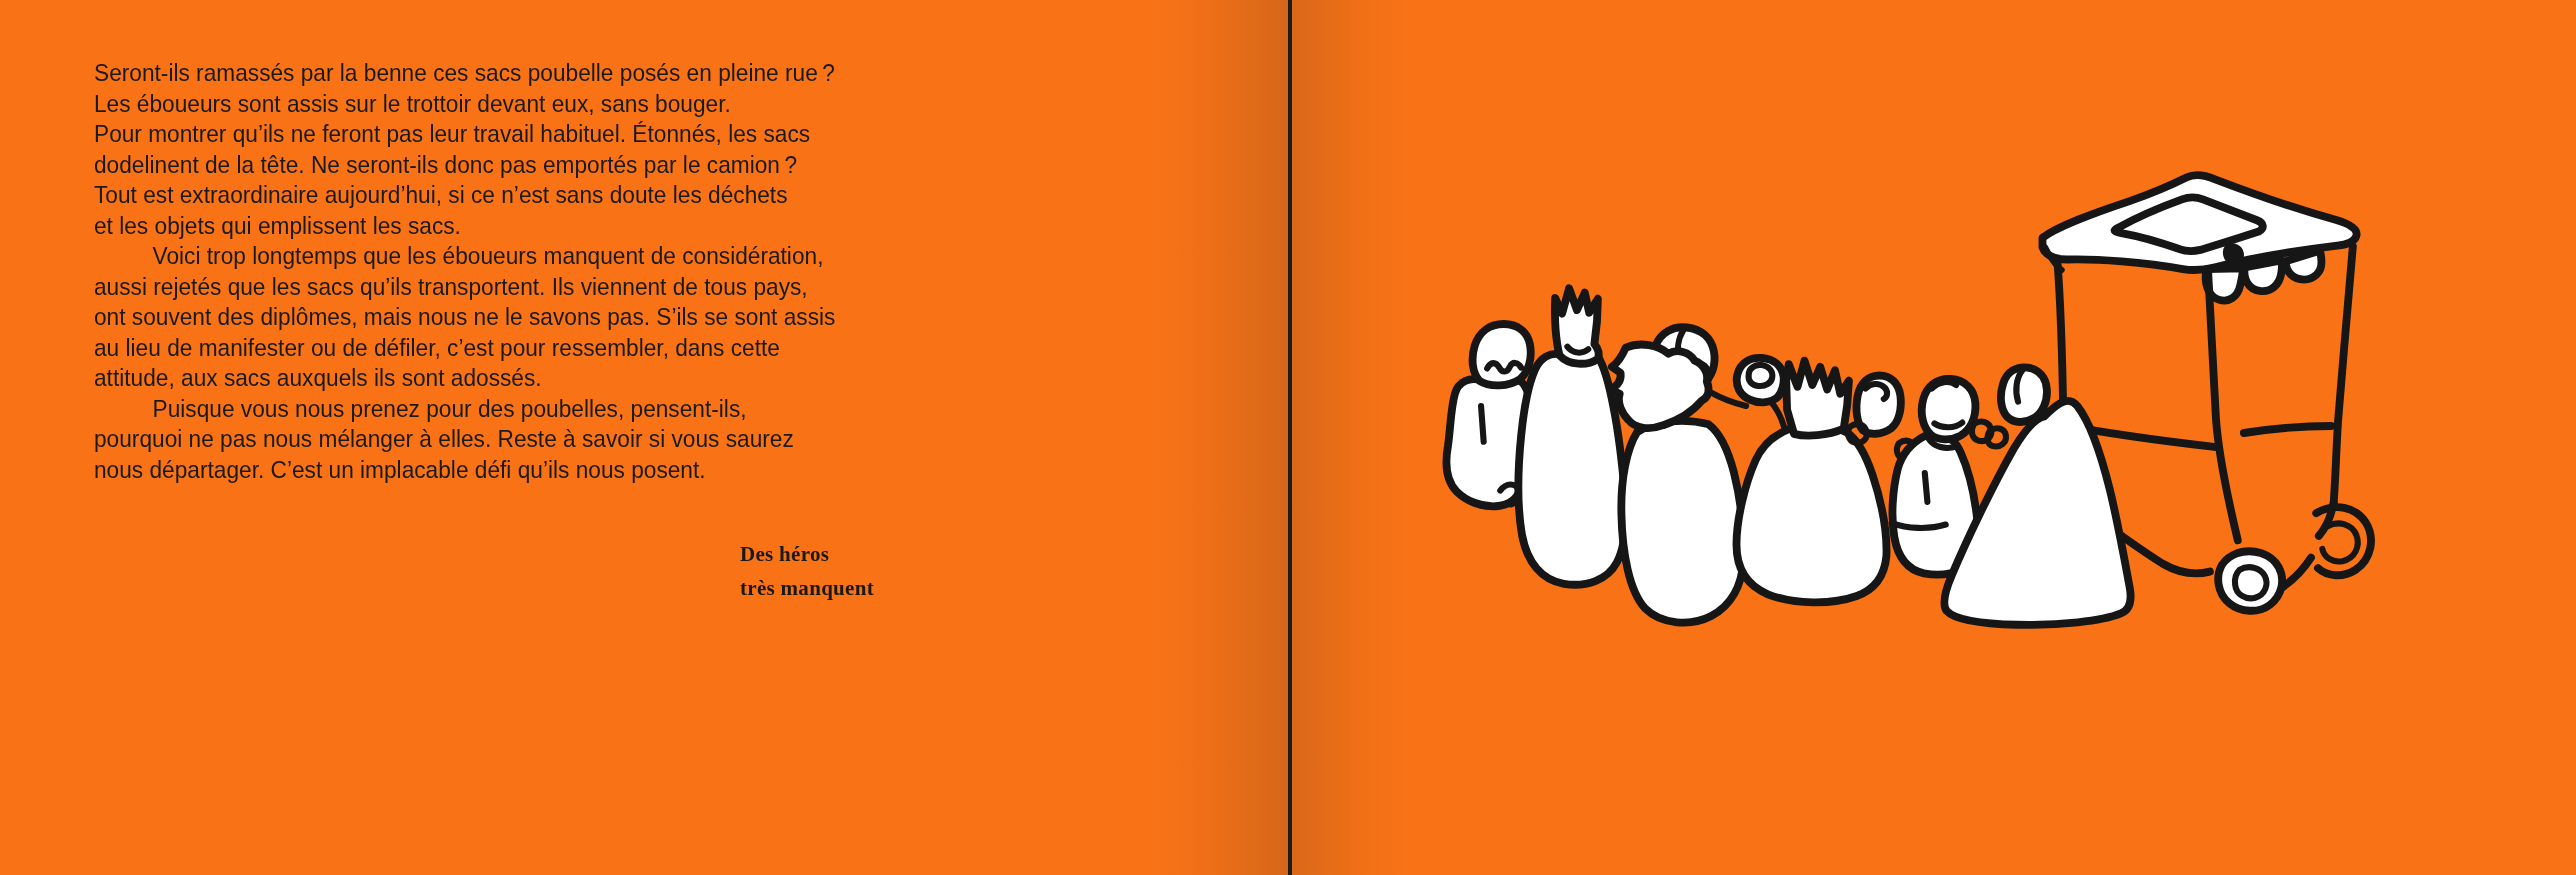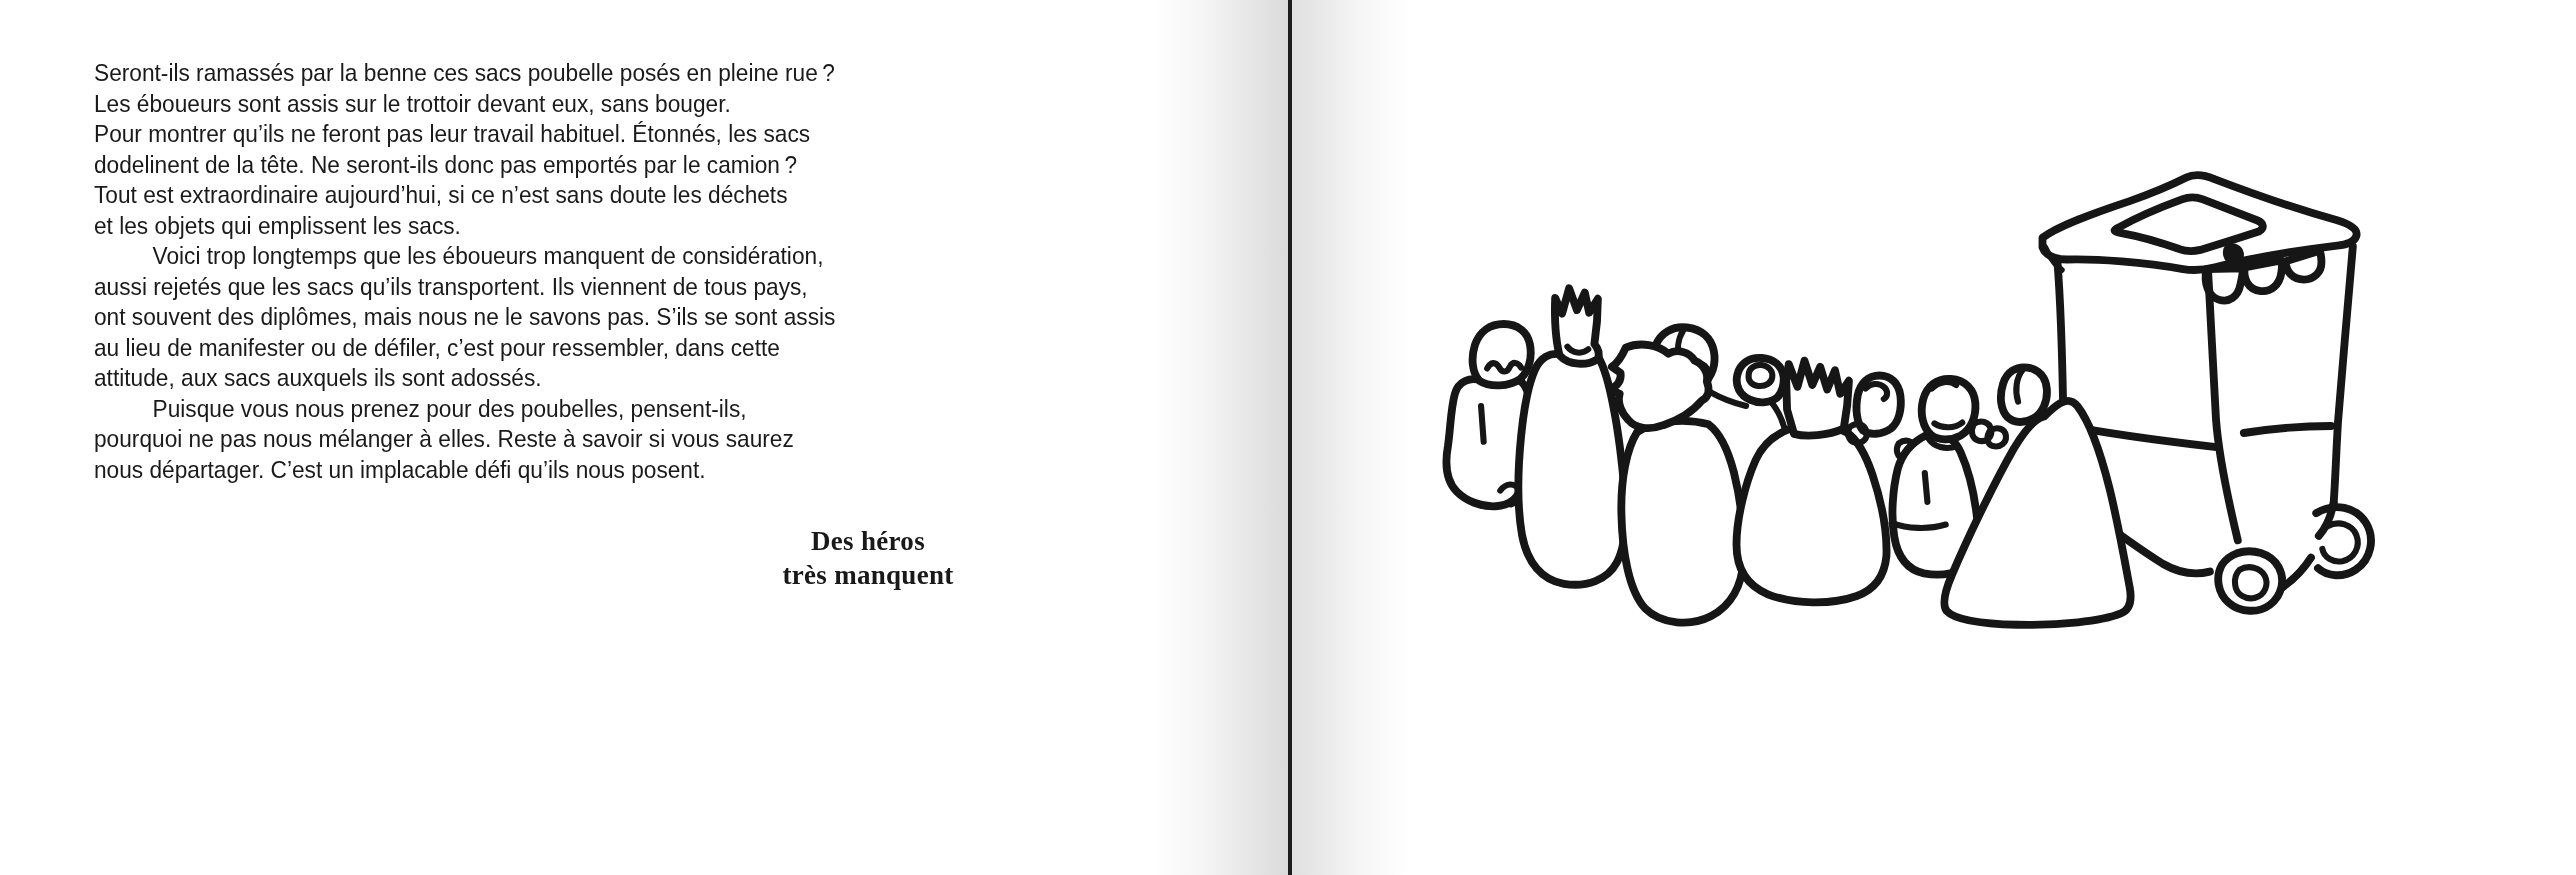--- a/index.html
+++ b/index.html
@@ -1,39 +1,38 @@
 <!DOCTYPE html>
 <html style="font-size:14px"><head>
 <meta charset="utf-8">
 <style>
   html,body{margin:0;padding:0;background:#e9e9e9;}
   .spread{
     position:relative;
     width:2576px;height:876px;
-    background:#ffffff;
+    background:#f97316;
     overflow:hidden;
     font-family:"Liberation Sans", sans-serif;
   }
   
   .text-col{
     position:absolute;left:94px;top:58px;width:1012px;
     font-size:24.4px;line-height:30.5px;color:#1a1a1a;
     letter-spacing:0px;
     transform:scaleX(0.93);transform-origin:0 0;
     white-space:nowrap;
   }
   .tline{height:30.5px;}
   .tline.indent{text-indent:63px;}
   
   .heading{
-    position:absolute;left:740px;top:524px;width:256px;
-    text-align:center;
+    position:absolute;left:740px;top:537px;width:256px;
     font-family:"Liberation Serif", serif;
     font-weight:bold;
-    font-size:27px;line-height:34px;
+    font-size:21px;line-height:34px;
     color:#191919;letter-spacing:0.3px;
   }
   
   .gutter-shadow-left{
     position:absolute;top:0;left:1150px;width:138px;height:876px;
     background:linear-gradient(to right, rgba(40,40,40,0) 0%, rgba(40,40,40,0.04) 35%, rgba(40,40,40,0.17) 100%);
   }
   .gutter-line{
     position:absolute;top:0;left:1288px;width:3.5px;height:876px;
     background:#1c1c1c;

